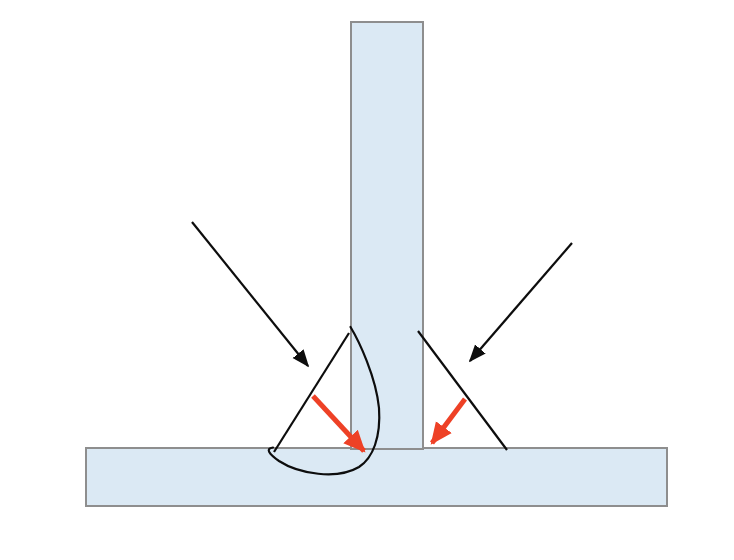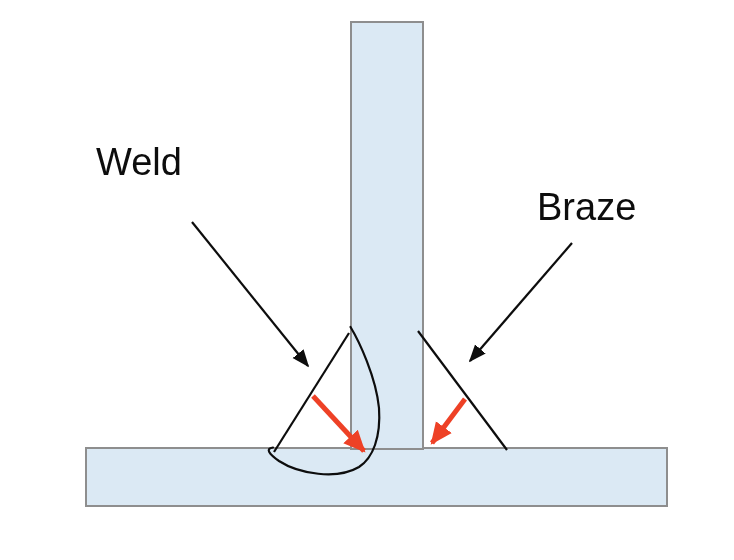--- a/index.html
+++ b/index.html
@@ -65,17 +65,15 @@
 
     <line x1="192" y1="222" x2="308" y2="366" stroke-width="2.2" marker-end="url(#headBlack)" stroke="#0d0d0d"></line>
 
     <line x1="572" y1="243" x2="470" y2="361" stroke-width="2.2" marker-end="url(#headBlack)" stroke="#0d0d0d"></line>
 
     <line x1="313" y1="396" x2="364" y2="451" stroke-width="5" marker-end="url(#headRed)" stroke="#ee4126"></line>
 
     <line x1="465" y1="399" x2="432" y2="443" stroke-width="5" marker-end="url(#headRed)" stroke="#ee4126"></line>
   </svg>
 
-  <div class="label label-weld">Weld</div>
 
-  <div class="label label-braze">Braze</div>
 
 </div>
 
 </body></html>

